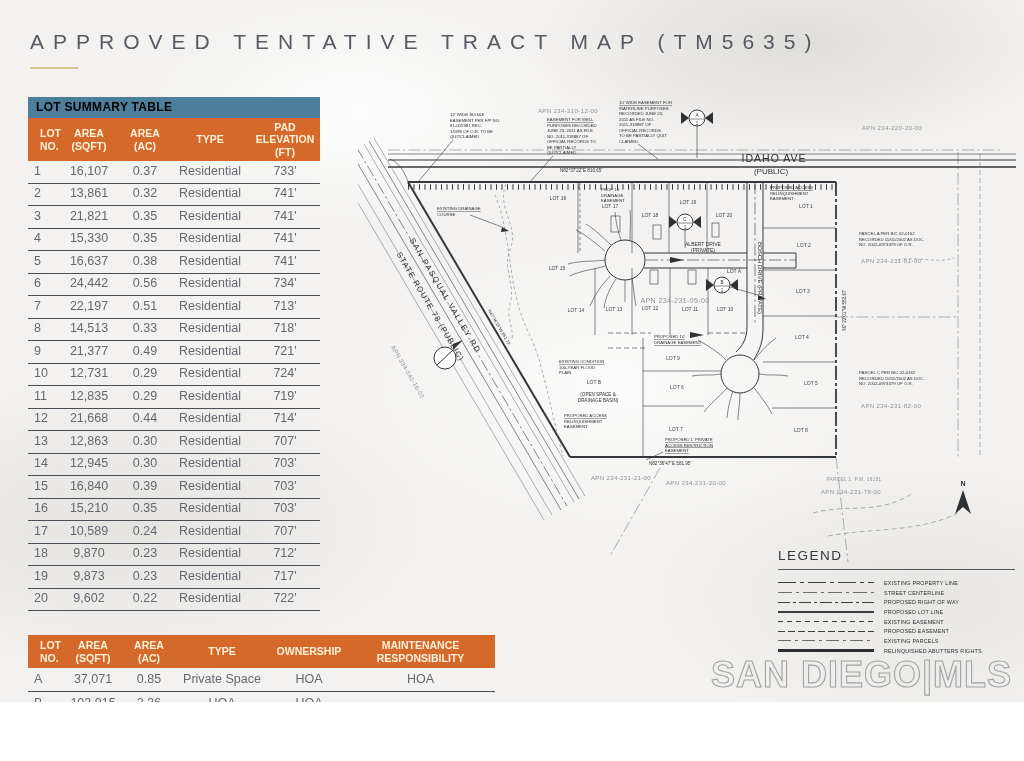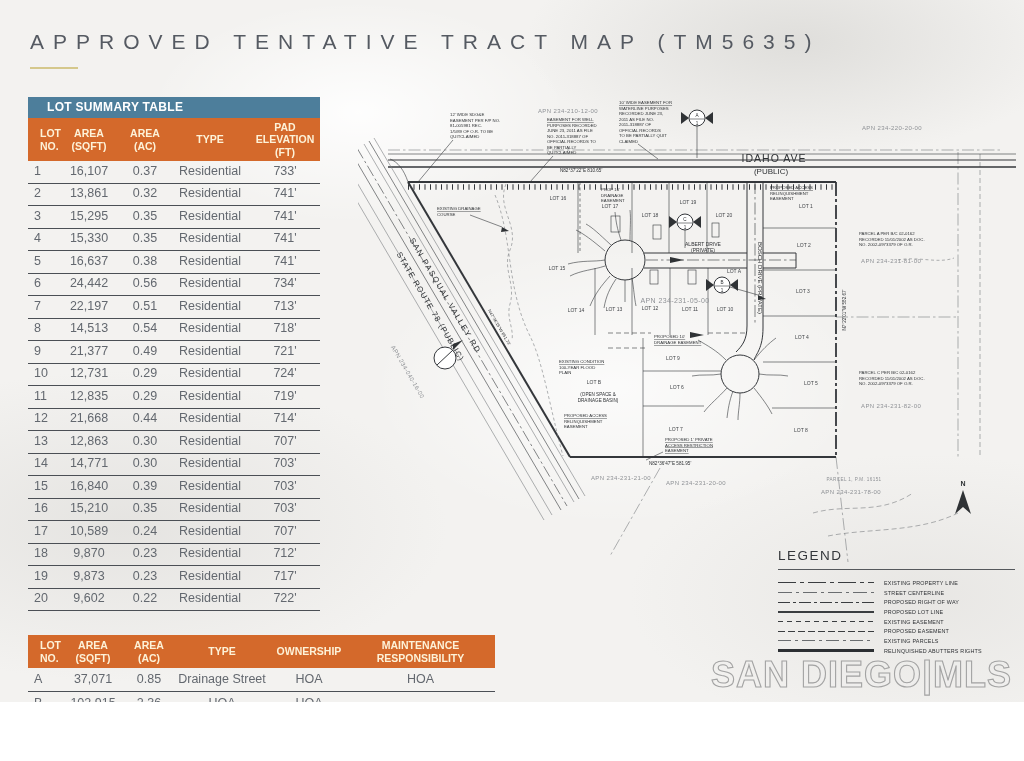--- a/index.html
+++ b/index.html
@@ -17,22 +17,22 @@
   }
   .page-title {
     position:absolute; left:30px; top:30px;
     font-size:21px; font-weight:500; letter-spacing:9px; color:#555a62;
   }
   .gold-rule { position:absolute; left:30px; top:67px; width:48px; height:2px; background:#d5c88c; }
 
   
   .dtable { position:absolute; }
   .tbar {
-    background:#4d7e9b; color:#ffffff; font-weight:bold; font-size:12px;
-    letter-spacing:.3px; height:21px; line-height:21px; padding-left:19px;
+    background:#4d7e9b; color:#000000; font-weight:bold; font-size:12px;
+    letter-spacing:.3px; height:21px; line-height:21px; padding-left:8px;
   }
   .thead { background:#d4692b; color:#fdf2d8; font-weight:bold; font-size:10.5px; }
   .thead .th {
     display:flex; align-items:center; justify-content:center; text-align:center;
     line-height:1.15; padding:2px 1px;
   }
   .thead .th:first-child { justify-content:flex-start; text-align:left; padding-left:12px; }
   .tr { color:#63686f; font-size:12.5px; }
   .tr .td {
     display:flex; align-items:center; justify-content:center; text-align:center;
@@ -122,21 +122,21 @@
         </div>
         <div class="tr cols">
           <div class="td">2</div>
           <div class="td">13,861</div>
           <div class="td">0.32</div>
           <div class="td">Residential</div>
           <div class="td">741'</div>
         </div>
         <div class="tr cols">
           <div class="td">3</div>
-          <div class="td">15,295</div>
+          <div class="td">21,821</div>
           <div class="td">0.35</div>
           <div class="td">Residential</div>
           <div class="td">741'</div>
         </div>
         <div class="tr cols">
           <div class="td">4</div>
           <div class="td">15,330</div>
           <div class="td">0.35</div>
           <div class="td">Residential</div>
           <div class="td">741'</div>
@@ -158,21 +158,21 @@
         <div class="tr cols">
           <div class="td">7</div>
           <div class="td">22,197</div>
           <div class="td">0.51</div>
           <div class="td">Residential</div>
           <div class="td">713'</div>
         </div>
         <div class="tr cols">
           <div class="td">8</div>
           <div class="td">14,513</div>
-          <div class="td">0.54</div>
+          <div class="td">0.33</div>
           <div class="td">Residential</div>
           <div class="td">718'</div>
         </div>
         <div class="tr cols">
           <div class="td">9</div>
           <div class="td">21,377</div>
           <div class="td">0.49</div>
           <div class="td">Residential</div>
           <div class="td">721'</div>
         </div>
@@ -199,21 +199,21 @@
         </div>
         <div class="tr cols">
           <div class="td">13</div>
           <div class="td">12,863</div>
           <div class="td">0.30</div>
           <div class="td">Residential</div>
           <div class="td">707'</div>
         </div>
         <div class="tr cols">
           <div class="td">14</div>
-          <div class="td">14,771</div>
+          <div class="td">12,945</div>
           <div class="td">0.30</div>
           <div class="td">Residential</div>
           <div class="td">703'</div>
         </div>
         <div class="tr cols">
           <div class="td">15</div>
           <div class="td">16,840</div>
           <div class="td">0.39</div>
           <div class="td">Residential</div>
           <div class="td">703'</div>
@@ -263,21 +263,21 @@
       <div class="th">AREA (AC)</div>
       <div class="th">TYPE</div>
       <div class="th">OWNERSHIP</div>
       <div class="th">MAINTENANCE RESPONSIBILITY</div>
     </div>
     <div class="tbody">
       <div class="tr cols">
           <div class="td">A</div>
           <div class="td">37,071</div>
           <div class="td">0.85</div>
-          <div class="td">Drainage Street</div>
+          <div class="td">Private Space</div>
           <div class="td">HOA</div>
           <div class="td">HOA</div>
         </div>
         <div class="tr cols">
           <div class="td">B</div>
           <div class="td">102,915</div>
           <div class="td">2.36</div>
           <div class="td">HOA</div>
           <div class="td">HOA</div>
         </div>

